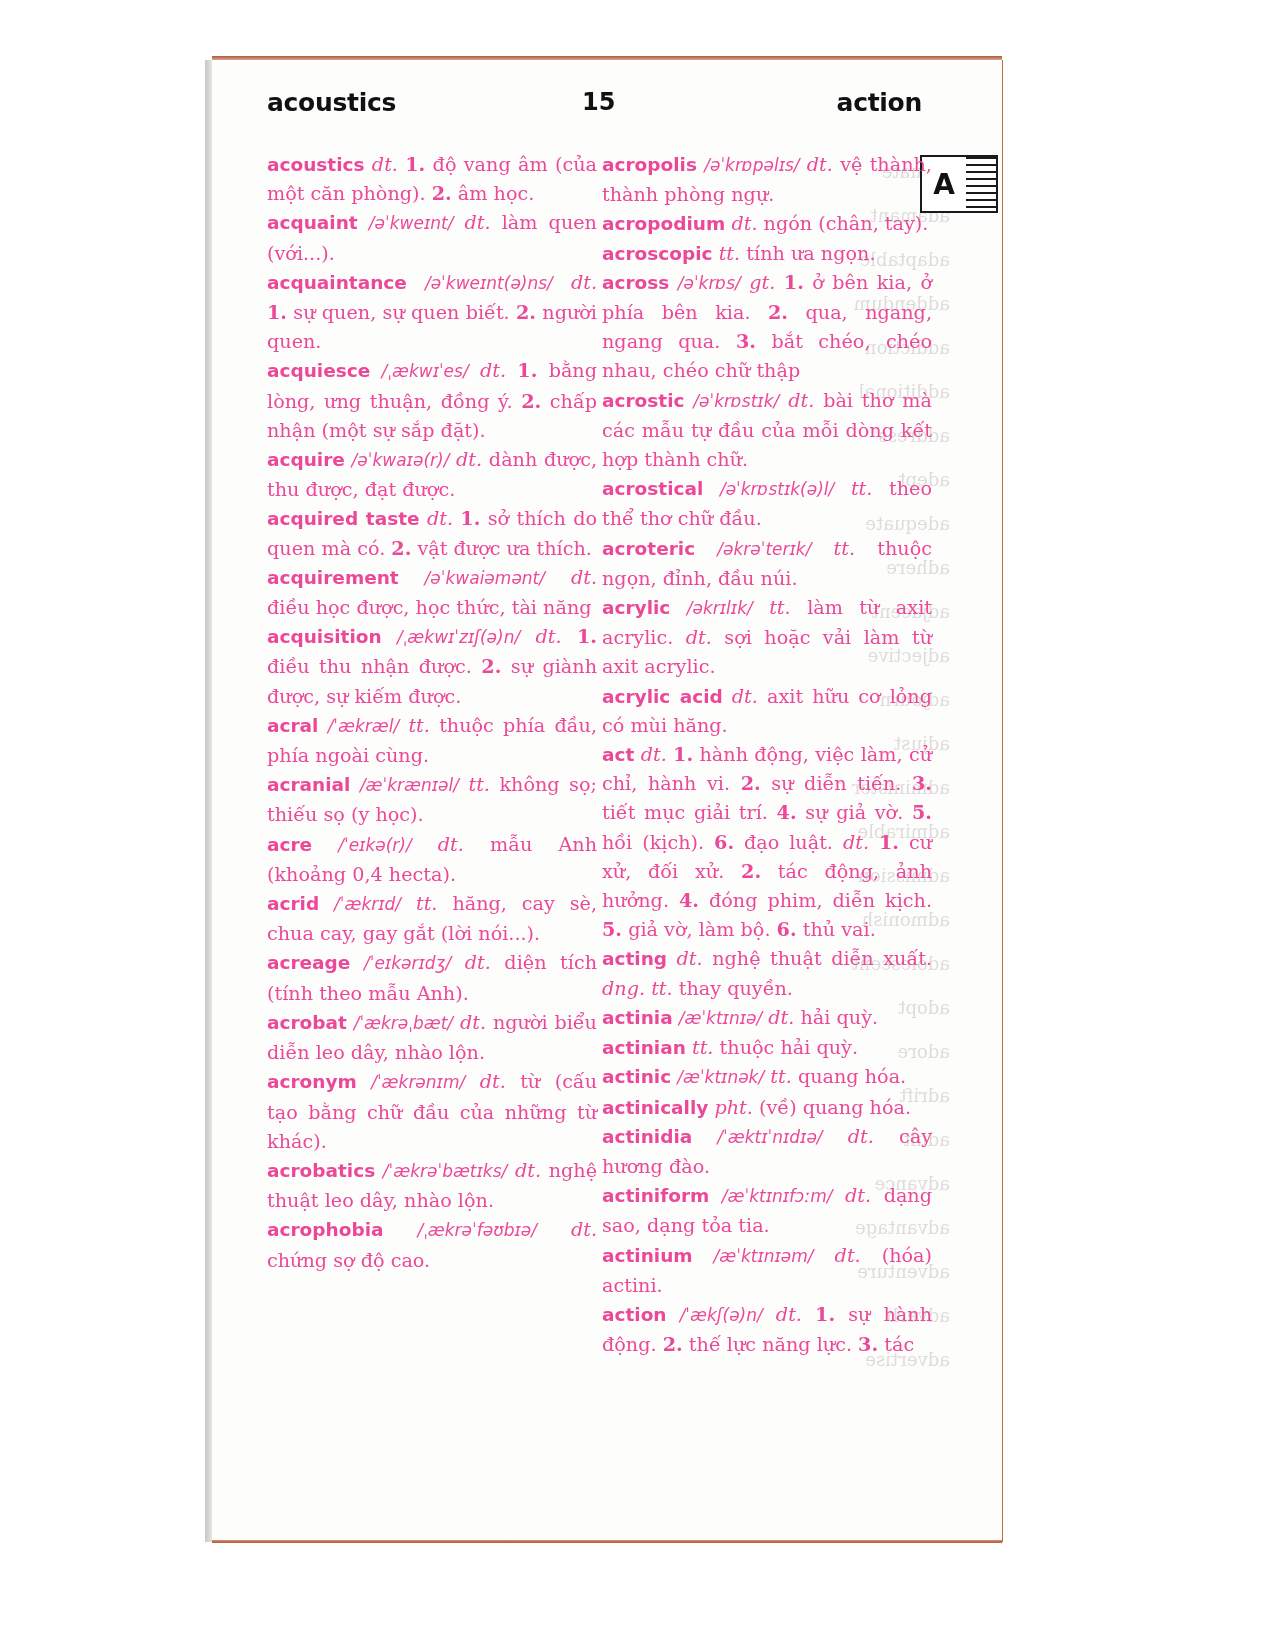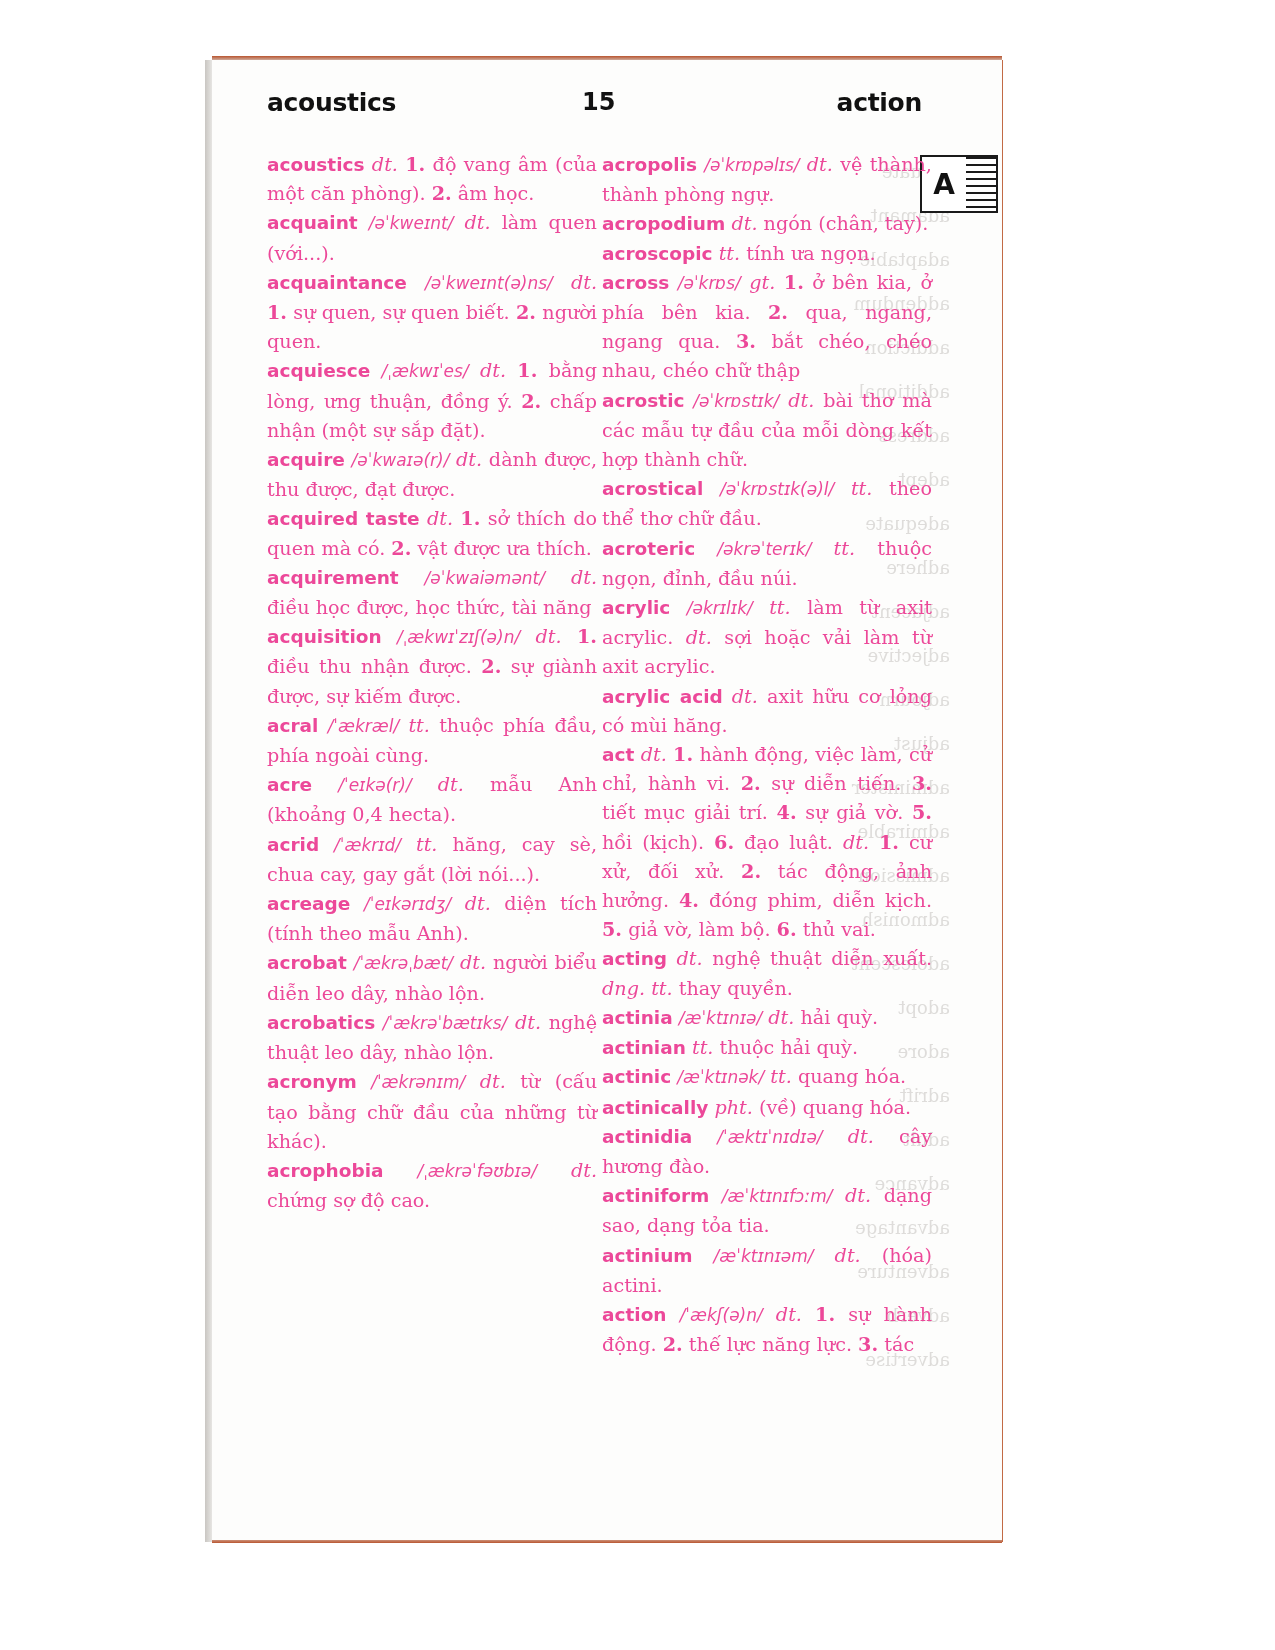--- a/index.html
+++ b/index.html
@@ -248,26 +248,27 @@
     <div class="col col-left" id="col-left">
         <p class="entry"><span class="hw">acoustics</span> <span class="pos">dt.</span> <span><span class="num">1.</span> độ vang âm (của một căn phòng). <span class="num">2.</span> âm học.</span></p>
         <p class="entry"><span class="hw">acquaint</span> <span class="ipa">/əˈkweɪnt/</span> <span class="pos">dt.</span> <span>làm quen (với...).</span></p>
         <p class="entry"><span class="hw">acquaintance</span> <span class="ipa">/əˈkweɪnt(ə)ns/</span> <span class="pos">dt.</span> <span><span class="num">1.</span> sự quen, sự quen biết. <span class="num">2.</span> người quen.</span></p>
         <p class="entry"><span class="hw">acquiesce</span> <span class="ipa">/ˌækwɪˈes/</span> <span class="pos">dt.</span> <span><span class="num">1.</span> bằng lòng, ưng thuận, đồng ý. <span class="num">2.</span> chấp nhận (một sự sắp đặt).</span></p>
         <p class="entry"><span class="hw">acquire</span> <span class="ipa">/əˈkwaɪə(r)/</span> <span class="pos">dt.</span> <span>dành được, thu được, đạt được.</span></p>
         <p class="entry"><span class="hw">acquired taste</span> <span class="pos">dt.</span> <span><span class="num">1.</span> sở thích do quen mà có. <span class="num">2.</span> vật được ưa thích.</span></p>
         <p class="entry"><span class="hw">acquirement</span> <span class="ipa">/əˈkwaiəmənt/</span> <span class="pos">dt.</span> <span>điều học được, học thức, tài năng</span></p>
         <p class="entry"><span class="hw">acquisition</span> <span class="ipa">/ˌækwɪˈzɪʃ(ə)n/</span> <span class="pos">dt.</span> <span><span class="num">1.</span> điều thu nhận được. <span class="num">2.</span> sự giành được, sự kiếm được.</span></p>
         <p class="entry"><span class="hw">acral</span> <span class="ipa">/ˈækræl/</span> <span class="pos">tt.</span> <span>thuộc phía đầu, phía ngoài cùng.</span></p>
+        <p class="entry"><span class="hw">acranial</span> <span class="ipa">/æˈkrænɪəl/</span> <span class="pos">tt.</span> <span>không sọ; thiếu sọ (y học).</span></p>
         <p class="entry"><span class="hw">acre</span> <span class="ipa">/ˈeɪkə(r)/</span> <span class="pos">dt.</span> <span>mẫu Anh (khoảng 0,4 hecta).</span></p>
         <p class="entry"><span class="hw">acrid</span> <span class="ipa">/ˈækrɪd/</span> <span class="pos">tt.</span> <span>hăng, cay sè, chua cay, gay gắt (lời nói...).</span></p>
         <p class="entry"><span class="hw">acreage</span> <span class="ipa">/ˈeɪkərɪdʒ/</span> <span class="pos">dt.</span> <span>diện tích (tính theo mẫu Anh).</span></p>
         <p class="entry"><span class="hw">acrobat</span> <span class="ipa">/ˈækrəˌbæt/</span> <span class="pos">dt.</span> <span>người biểu diễn leo dây, nhào lộn.</span></p>
+        <p class="entry"><span class="hw">acronym</span> <span class="ipa">/ˈækrənɪm/</span> <span class="pos">dt.</span> <span>từ (cấu tạo bằng chữ đầu của những từ khác).</span></p>
         <p class="entry"><span class="hw">acrobatics</span> <span class="ipa">/ˈækrəˈbætɪks/</span> <span class="pos">dt.</span> <span>nghệ thuật leo dây, nhào lộn.</span></p>
-        <p class="entry"><span class="hw">acronym</span> <span class="ipa">/ˈækrənɪm/</span> <span class="pos">dt.</span> <span>từ (cấu tạo bằng chữ đầu của những từ khác).</span></p>
         <p class="entry"><span class="hw">acrophobia</span> <span class="ipa">/ˌækrəˈfəʊbɪə/</span> <span class="pos">dt.</span> <span>chứng sợ độ cao.</span></p>
       </div>
     <div class="col col-right" id="col-right">
         <p class="entry"><span class="hw">acropolis</span> <span class="ipa">/əˈkrɒpəlɪs/</span> <span class="pos">dt.</span> <span>vệ thành, thành phòng ngự.</span></p>
         <p class="entry"><span class="hw">acropodium</span> <span class="pos">dt.</span> <span>ngón (chân, tay).</span></p>
         <p class="entry"><span class="hw">acroscopic</span> <span class="pos">tt.</span> <span>tính ưa ngọn.</span></p>
         <p class="entry"><span class="hw">across</span> <span class="ipa">/əˈkrɒs/</span> <span class="pos">gt.</span> <span><span class="num">1.</span> ở bên kia, ở phía bên kia. <span class="num">2.</span> qua, ngang, ngang qua. <span class="num">3.</span> bắt chéo, chéo nhau, chéo chữ thập</span></p>
         <p class="entry"><span class="hw">acrostic</span> <span class="ipa">/əˈkrɒstɪk/</span> <span class="pos">dt.</span> <span>bài thơ mà các mẫu tự đầu của mỗi dòng kết hợp thành chữ.</span></p>
         <p class="entry"><span class="hw">acrostical</span> <span class="ipa">/əˈkrɒstɪk(ə)l/</span> <span class="pos">tt.</span> <span>theo thể thơ chữ đầu.</span></p>
         <p class="entry"><span class="hw">acroteric</span> <span class="ipa">/əkrəˈterɪk/</span> <span class="pos">tt.</span> <span>thuộc ngọn, đỉnh, đầu núi.</span></p>

